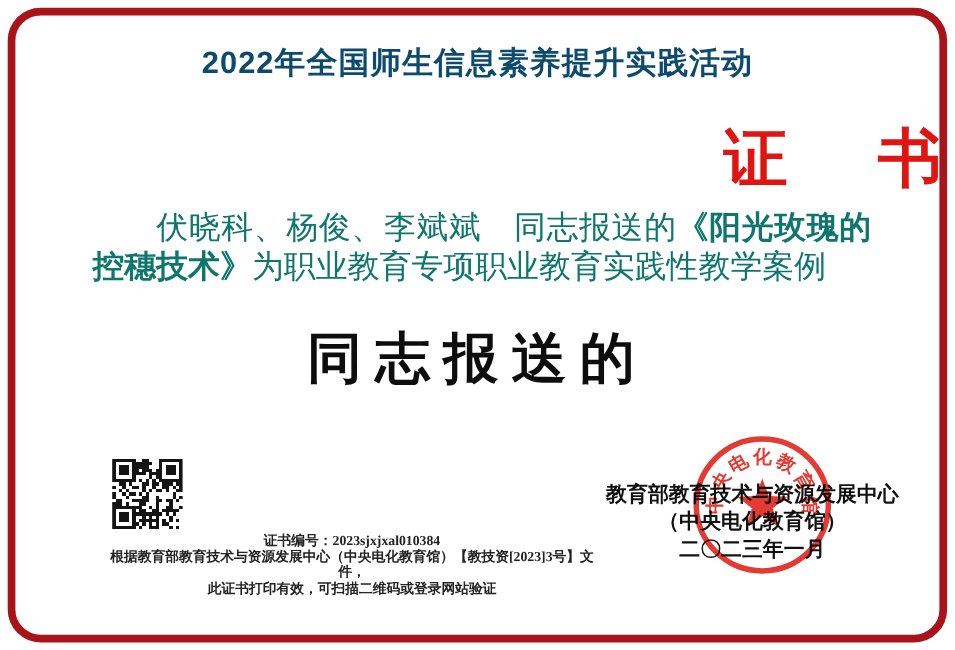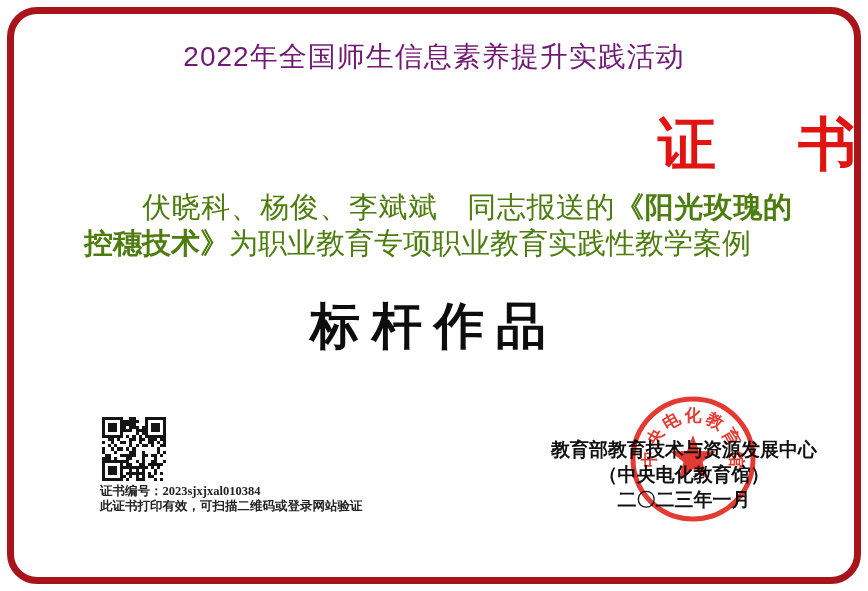--- a/index.html
+++ b/index.html
@@ -20,45 +20,45 @@
     left: 7px; top: 7px; right: 7px; bottom: 7px;
     border: 7px solid var(--border-red, #a9141b);
     border-radius: 30px;
     pointer-events: none;
   }
   .titles {
     position: absolute;
     left: 0; right: 0; top: 40px;
     text-align: center;
     font-family: "Liberation Sans", "DejaVu Sans", sans-serif;
-    font-weight: 400;
+    font-weight: 700;
     font-size: 28px;
     line-height: 34px;
-    color: #701a75;
+    color: #0c4a6e;
     letter-spacing: 1px;
   }
   .cert-heading {
     position: absolute;
     left: 0; right: 0; top: 112px;
     text-align: right;
     font-family: "Liberation Serif", "DejaVu Serif", serif;
     font-weight: 900;
     font-size: 58px;
     line-height: 66px;
     color: var(--heading-red, #e01511);
     letter-spacing: 12px;
   }
   .body-paragraph {
     position: absolute;
     left: 84px; top: 189px;
     width: 708px;
     margin: 0;
     font-size: 29px;
     line-height: 36px;
-    color: #4d7c0f;
+    color: #0f766e;
     text-indent: 2em;
     text-align: justify;
   }
   .body-paragraph .work-title {
     font-family: "Liberation Sans", "DejaVu Sans", sans-serif;
     font-weight: 700;
   }
   .award-banner {
     position: absolute;
     left: 0; right: 0; top: 295px;
@@ -76,20 +76,21 @@
     width: 64px; height: 64px;
   }
   .details-block {
     position: absolute;
     left: 100px; top: 484px;
     width: 440px;
     font-size: 12.5px;
     line-height: 14.6px;
     font-weight: 700;
     color: #222222;
+    text-align: center;
   }
   .issuer-block {
     position: absolute;
     left: 530px; top: 437px;
     width: 308px;
     text-align: center;
     font-family: "Liberation Sans", "DejaVu Sans", sans-serif;
     font-weight: 700;
     font-size: 19px;
     line-height: 25px;
@@ -120,21 +121,21 @@
   <div class="cert-border"></div>
 
   <div class="titles">
     <div>2022年全国师生信息素养提升实践活动</div>
   </div>
 
   <div class="cert-heading">证　书</div>
 
   <p class="body-paragraph"><span>伏晓科、杨俊、李斌斌　同志报送的</span><span class="work-title">《阳光玫瑰的控穗技术》</span><span>为职业教育专项职业教育实践性教学案例</span></p>
 
-  <div class="award-banner">标杆作品</div>
+  <div class="award-banner">同志报送的</div>
 
   <div class="qr-code">
     <svg viewBox="0 0 21 21" shape-rendering="crispEdges">
         <rect x="0" y="0" width="21" height="21" fill="#ffffff"></rect>
         <rect x="0" y="0" width="1" height="1" fill="#141414"></rect>
         <rect x="1" y="0" width="1" height="1" fill="#141414"></rect>
         <rect x="2" y="0" width="1" height="1" fill="#141414"></rect>
         <rect x="3" y="0" width="1" height="1" fill="#141414"></rect>
         <rect x="4" y="0" width="1" height="1" fill="#141414"></rect>
         <rect x="5" y="0" width="1" height="1" fill="#141414"></rect>
@@ -372,20 +373,21 @@
         <rect x="11" y="20" width="1" height="1" fill="#141414"></rect>
         <rect x="12" y="20" width="1" height="1" fill="#141414"></rect>
         <rect x="13" y="20" width="1" height="1" fill="#141414"></rect>
         <rect x="17" y="20" width="1" height="1" fill="#141414"></rect>
         <rect x="19" y="20" width="1" height="1" fill="#141414"></rect>
       </svg>
   </div>
 
   <div class="details-block">
     <div><span>证书编号：</span><span>2023sjxjxal010384</span></div>
+    <div>根据教育部教育技术与资源发展中心（中央电化教育馆）【教技资[2023]3号】文件，</div>
     <div>此证书打印有效，可扫描二维码或登录网站验证</div>
   </div>
 
   <div class="issuer-block">
     <div>教育部教育技术与资源发展中心</div>
     <div>（中央电化教育馆）</div>
     <div>二〇二三年一月</div>
   </div>
 
   <div class="seal">

